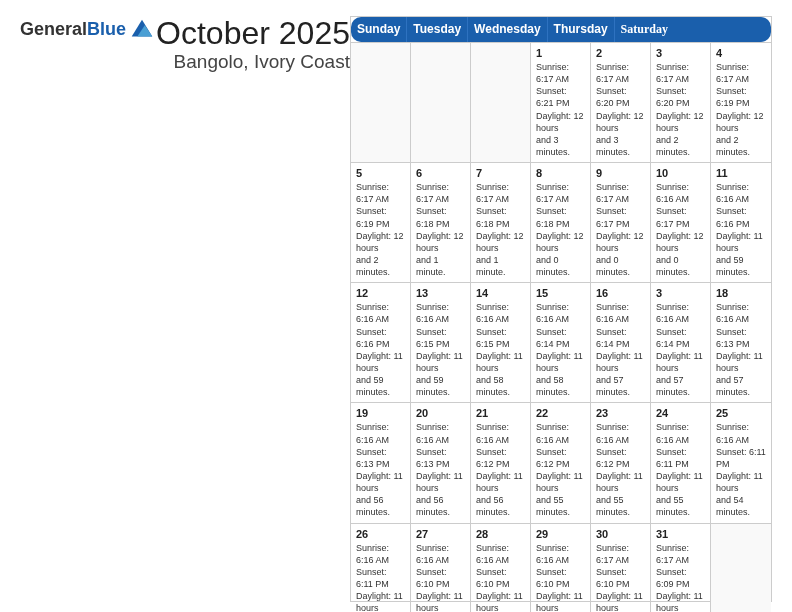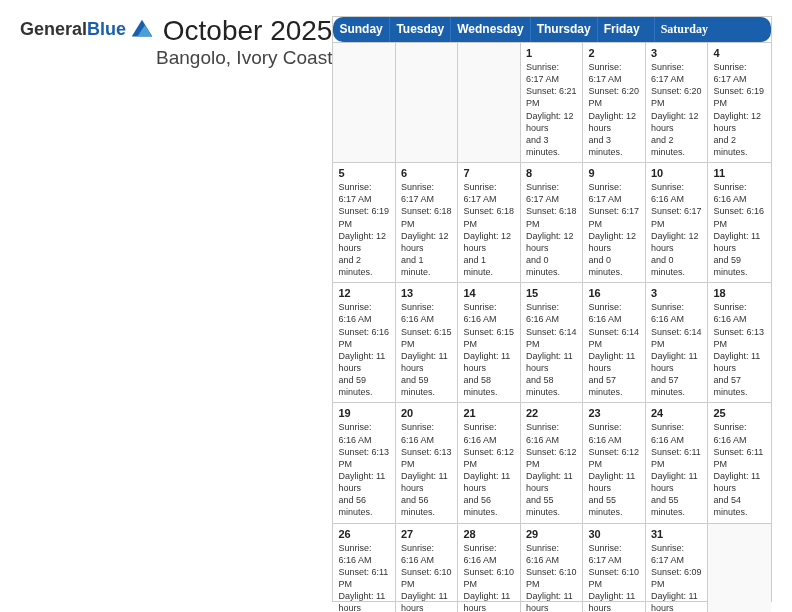--- a/index.html
+++ b/index.html
@@ -36,21 +36,21 @@
     .logo-blue { color: #1a5fac; }
     .logo-icon {
       width: 28px;
       height: 28px;
       margin-left: 2px;
     }
     .title-block {
       text-align: right;
     }
     .month-title {
-      font-size: 28px;
+      font-size: 32px;
       font-weight: normal;
       color: #222;
       line-height: 1.1;
     }
     .location-title {
       font-size: 19px;
       color: #444;
     }
     .calendar {
       flex: 1;
@@ -130,21 +130,20 @@
       <div class="location-title">Bangolo, Ivory Coast</div>
     </div>
   </div>
 
   <div class="calendar">
     <div class="cal-header-row">
     <div class="cal-header-cell">Sunday</div>
         <div class="cal-header-cell">Tuesday</div>
         <div class="cal-header-cell">Wednesday</div>
         <div class="cal-header-cell">Thursday</div>
-        <div class="cal-header-cell">Friday</div>
         <div class="cal-header-cell">Saturday</div>
       </div>
     <div class="cal-body">
     <div class="cal-row">
           <div class="cal-cell empty"></div>
           <div class="cal-cell empty"></div>
           <div class="cal-cell empty"></div>
           <div class="cal-cell">
             <span class="day-number">1</span>
             <div class="cell-info" style="white-space: pre-line;">Sunrise: 6:17 AM

